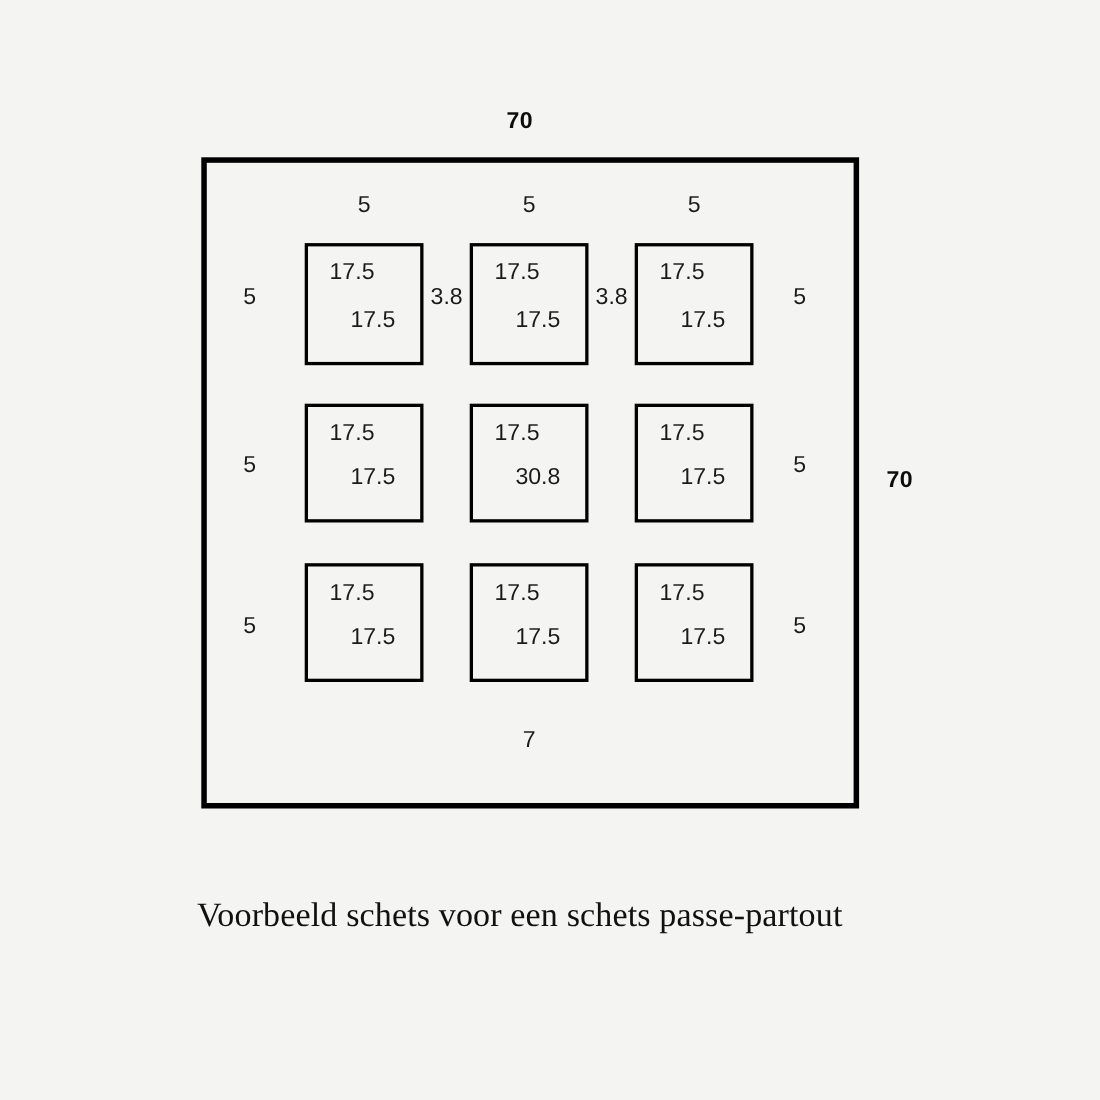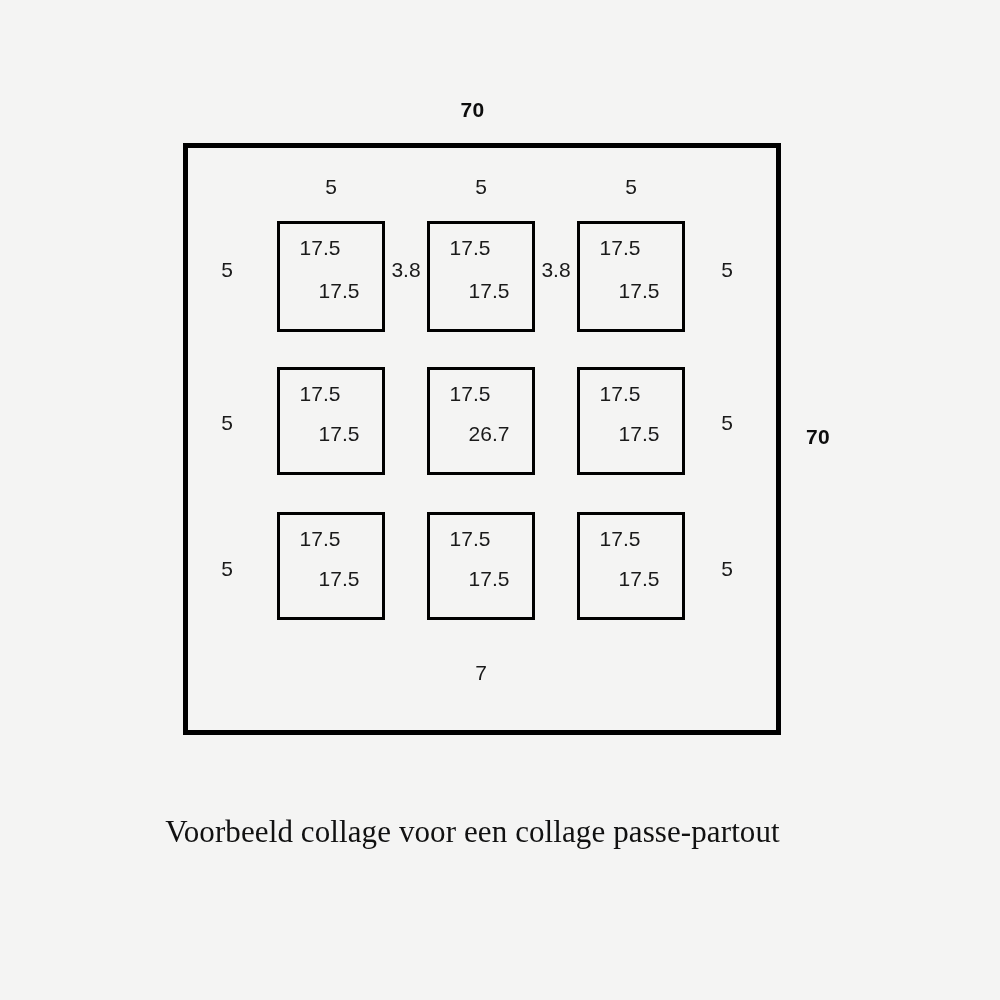--- a/index.html
+++ b/index.html
@@ -190,36 +190,36 @@
     <span class="ow">17.5</span>
     <span class="oh">17.5</span>
   </div>
 
   <div class="opening col-1 row-2">
     <span class="ow">17.5</span>
     <span class="oh">17.5</span>
   </div>
   <div class="opening col-2 row-2">
     <span class="ow">17.5</span>
-    <span class="oh">26.7</span>
+    <span class="oh">30.8</span>
   </div>
   <div class="opening col-3 row-2">
     <span class="ow">17.5</span>
     <span class="oh">17.5</span>
   </div>
 
   <div class="opening col-1 row-3">
     <span class="ow">17.5</span>
     <span class="oh">17.5</span>
   </div>
   <div class="opening col-2 row-3">
     <span class="ow">17.5</span>
     <span class="oh">17.5</span>
   </div>
   <div class="opening col-3 row-3">
     <span class="ow">17.5</span>
     <span class="oh">17.5</span>
   </div>
 
-  <div id="caption">Voorbeeld collage voor een collage passe-partout</div>
+  <div id="caption">Voorbeeld schets voor een schets passe-partout</div>
 
 
 </div>
 
 </body></html>

